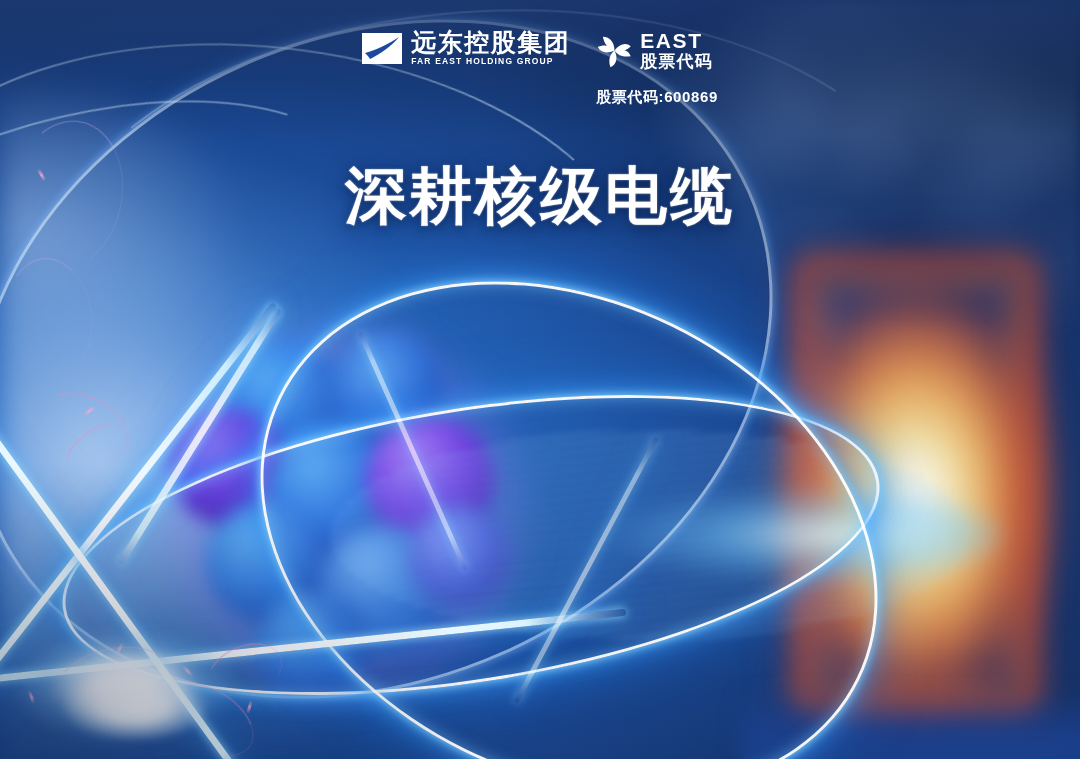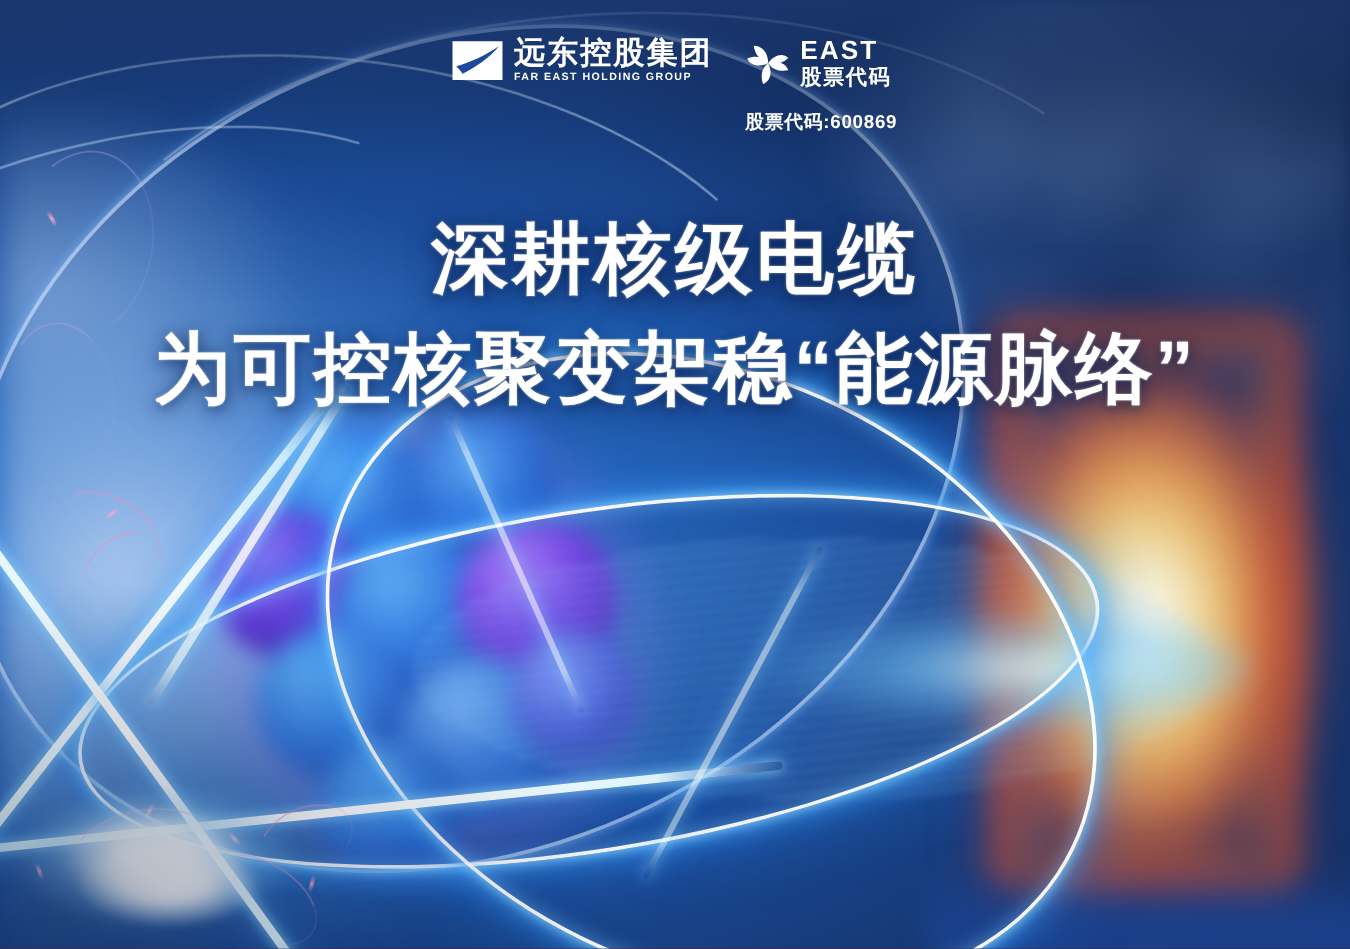--- a/index.html
+++ b/index.html
@@ -9,21 +9,21 @@
   }
   body {
     font-family: "Liberation Sans", "DejaVu Sans", sans-serif;
   }
 
   #poster {
     position: relative;
     width: 1080px;
     height: 759px;
     overflow: hidden;
-    background: #b91c1c;
+    background: #737373;
   }
 
   
 
   .bg-layer { position: absolute; inset: 0; pointer-events: none; }
 
   
   .bg-base {
     background:
       radial-gradient(120% 90% at 18% 58%, #3d7fd6 0%, #2463b8 22%, #1b4a96 42%, #15356f 66%, #122c5c 100%),
@@ -312,21 +312,21 @@
   }
   .fesc-code {
     font-size: 15px; font-weight: 700; color: #ffffff;
     letter-spacing: .6px; margin-top: 16px; white-space: nowrap;
   }
 
   
 
   .title-block {
     position: absolute;
-    left: 0; top: 164px;
+    left: 0; top: 152px;
     width: 1080px;
     text-align: center;
   }
   .title-line {
     color: #ffffff;
     font-weight: 700;
     font-size: 62px;
     line-height: 1.42;
     letter-spacing: 3px;
     text-shadow:
@@ -436,16 +436,15 @@
           <div class="fesc-cn">股票代码</div>
         </div>
       </div>
       <div class="fesc-code">股票代码:600869</div>
     </div>
 
   </div>
 
   <div class="title-block">
     <div class="title-line title-line-1">深耕核级电缆</div>
-    <div class="title-line title-line-2">为可控核聚变架稳“能源脉络”</div>
   </div>
 
 </div>
 
 </body></html>

